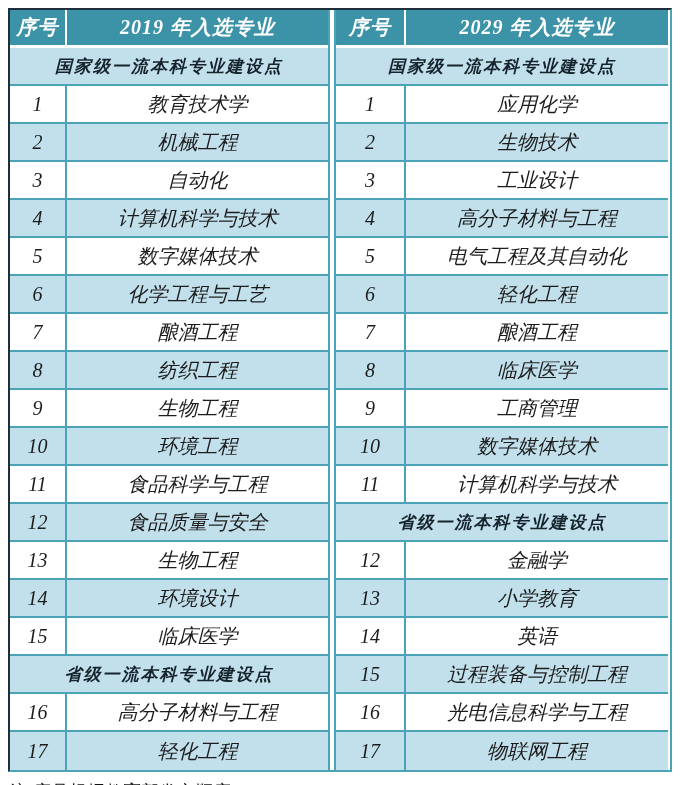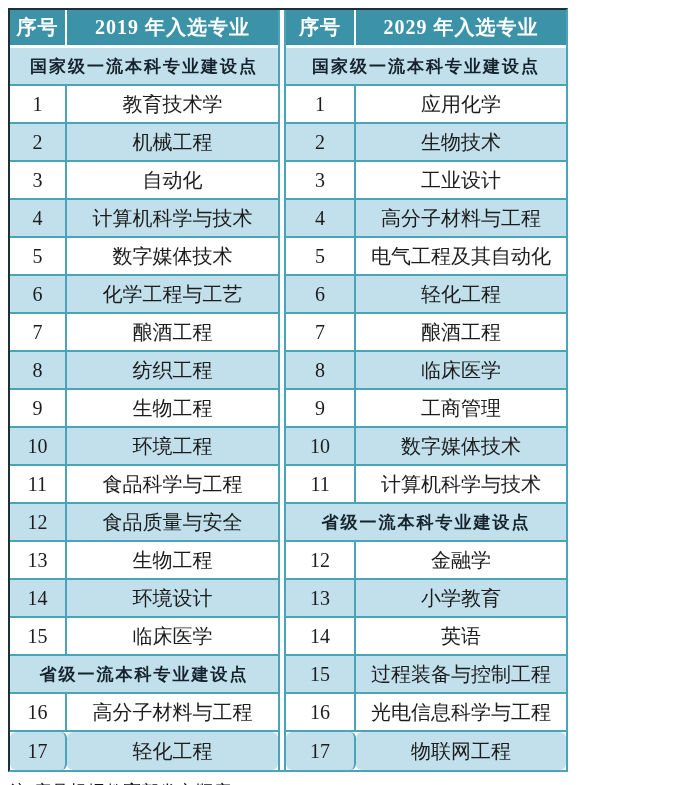--- a/index.html
+++ b/index.html
@@ -12,28 +12,29 @@
   }
   * { box-sizing: border-box; margin: 0; padding: 0; }
   html, body {
     width: 680px; height: 785px;
     background: #ffffff;
     font-family: "Liberation Serif", "DejaVu Serif", serif;
     overflow: hidden;
   }
   .page { padding: 8px 8px 0 8px; }
   .table-wrap {
-    width: 560px;
+    width: 664px;
     display: flex;
     gap: 4px;
     background: #ffffff;
     border-top: 2px solid var(--dark-border);
     border-left: 2px solid var(--dark-border);
     border-right: 2px solid var(--grid-teal);
     border-bottom: 2px solid var(--grid-teal);
+    font-style: italic;
   }
   table {
     border-collapse: separate;
     border-spacing: 0;
     table-layout: fixed;
   }
   table.half-left  { width: 320px; border-right: 2px solid var(--grid-teal); }
   table.half-right { width: 334px; border-left: 2px solid var(--grid-teal); }
   table.half-left  col.num-col { width: 57px; }
   table.half-right col.num-col { width: 70px; }
@@ -59,21 +60,21 @@
   }
   td.num-cell { border-right: 2px solid var(--grid-teal); }
   tr.blue td  { background: var(--row-blue); }
   tr.white td { background: #ffffff; }
   td.section-cell {
     font-weight: bold;
     color: var(--section-text);
     letter-spacing: 2px;
     font-size: 17px;
   }
-  tr:last-child td { border-bottom: none; border-radius: 6px; }
+  tr:last-child td { border-bottom: none; }
   .note {
     margin: 8px 0 0 2px;
     font-size: 17px;
     color: #111111;
     letter-spacing: 1px;
   }
 </style>
 </head>
 <body>
 

